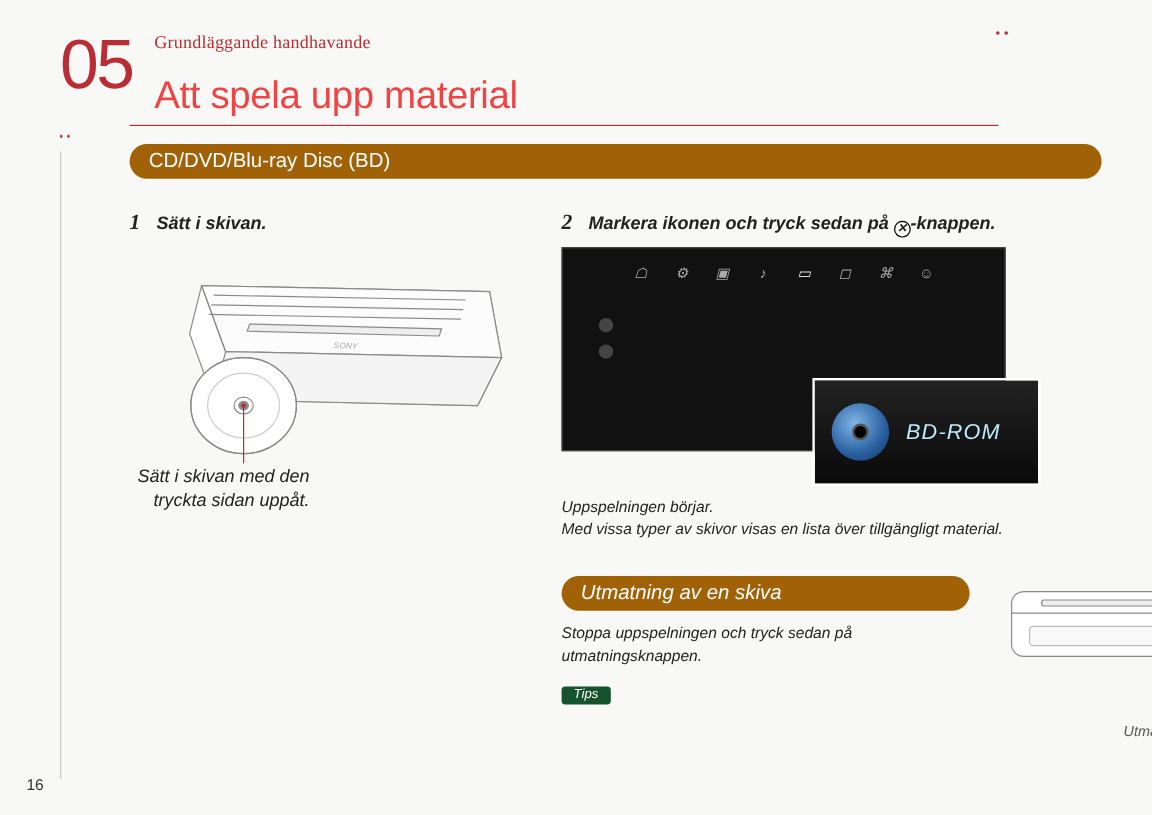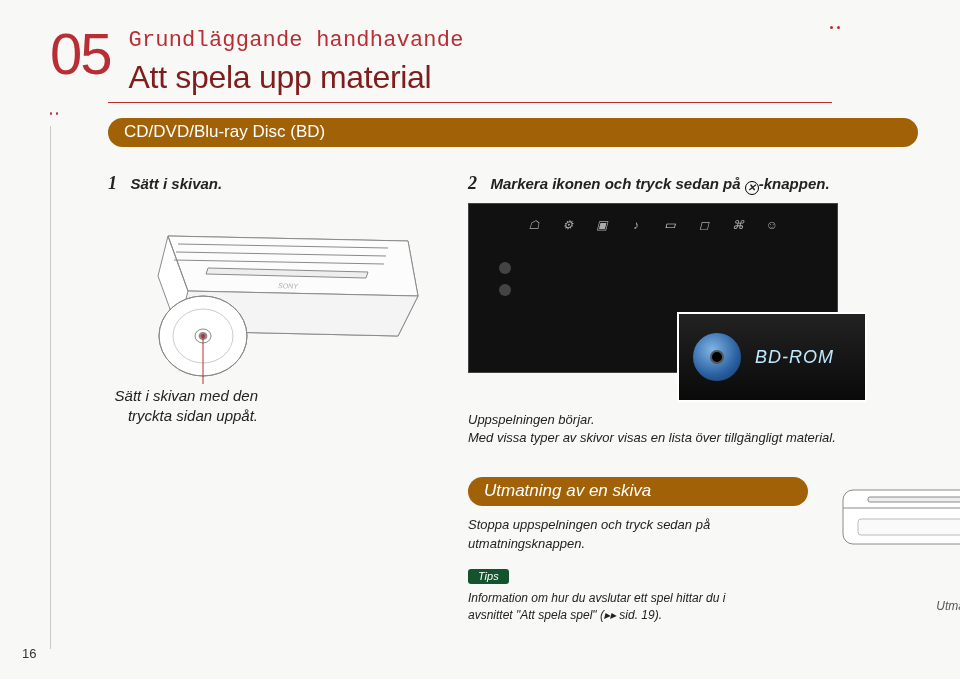--- a/index.html
+++ b/index.html
@@ -27,34 +27,34 @@
   .chapter-num {
     font-size: 58px;
     font-weight: 300;
     line-height: 0.9;
     letter-spacing: -2px;
     font-family: "Arial Narrow", "Helvetica Condensed", sans-serif;
     font-stretch: condensed;
   }
   .titles { flex: 1; }
   .overline {
-    font-size: 22px;
+    font-size: 15px;
     font-weight: 300;
     letter-spacing: 0.2px;
-    margin-bottom: 6px;
-    font-family: Liberation Mono, monospace;
+    margin-bottom: 16px;
+    font-family: Liberation Serif, serif;
     font-stretch: condensed;
   }
   .title {
     font-size: 32px;
     font-weight: 300;
     letter-spacing: -0.3px;
     font-family: "Arial Narrow", "Helvetica Condensed", sans-serif;
     font-stretch: condensed;
-    color: #7f1d1d;
+    color: #ef4444;
   }
   .divider {
     position: relative;
     height: 2px;
     margin: 6px 0 14px 0;
   }
   .divider::before {
     content: "";
     position: absolute;
     left: 58px;
@@ -380,23 +380,20 @@
           <div>Uppspelningen börjar.</div>
           <div>Med vissa typer av skivor visas en lista över tillgängligt material.</div>
         </div>
 
         <div class="section-utmat">
           <div class="utmat-row">
             <div class="utmat-left">
               <div class="pill pill-mid">Utmatning av en skiva</div>
               <div class="utmat-body">Stoppa uppspelningen och tryck sedan på utmatningsknappen.</div>
               <div class="tips-badge">Tips</div>
-              <div class="tips-text">
-                <span>Information om hur du avslutar ett spel hittar du i avsnittet "Att spela spel" (</span><span class="arrows">▸▸</span><span> sid. 19).</span>
-              </div>
             </div>
 
             <div style="flex:1; position:relative;">
               <div class="console-front">
                 <svg viewBox="0 0 330 140" width="330" height="140">
                   <g stroke="#8a8a8a" stroke-width="1" fill="none">
 
                     <rect x="5" y="5" width="310" height="54" rx="10" fill="#fff"></rect>
                     <line x1="5" y1="23" x2="315" y2="23"></line>
 

